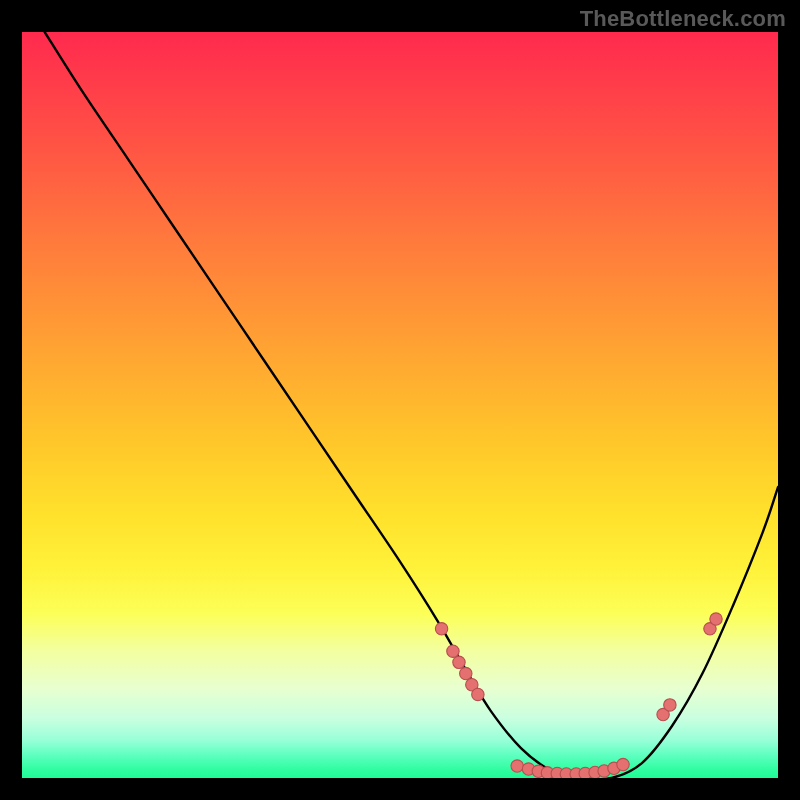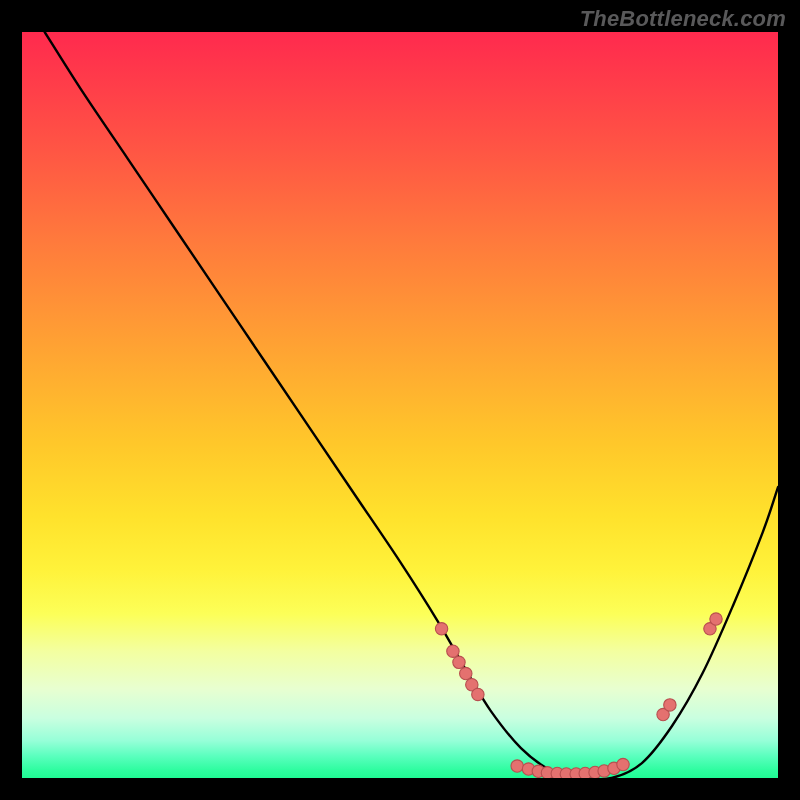--- a/index.html
+++ b/index.html
@@ -13,21 +13,20 @@
   .watermark {
     position: absolute;
     top: 6px;
     right: 14px;
     font-family: Arial, Helvetica, sans-serif;
     font-size: 22px;
     font-weight: 600;
     color: #59595a;
     letter-spacing: 0.2px;
     z-index: 10;
-    font-style: italic;
   }
   .plot-area {
     position: absolute;
     left: 22px;
     top: 32px;
     width: 756px;
     height: 746px;
     overflow: hidden;
   }
   .gradient-bg {

